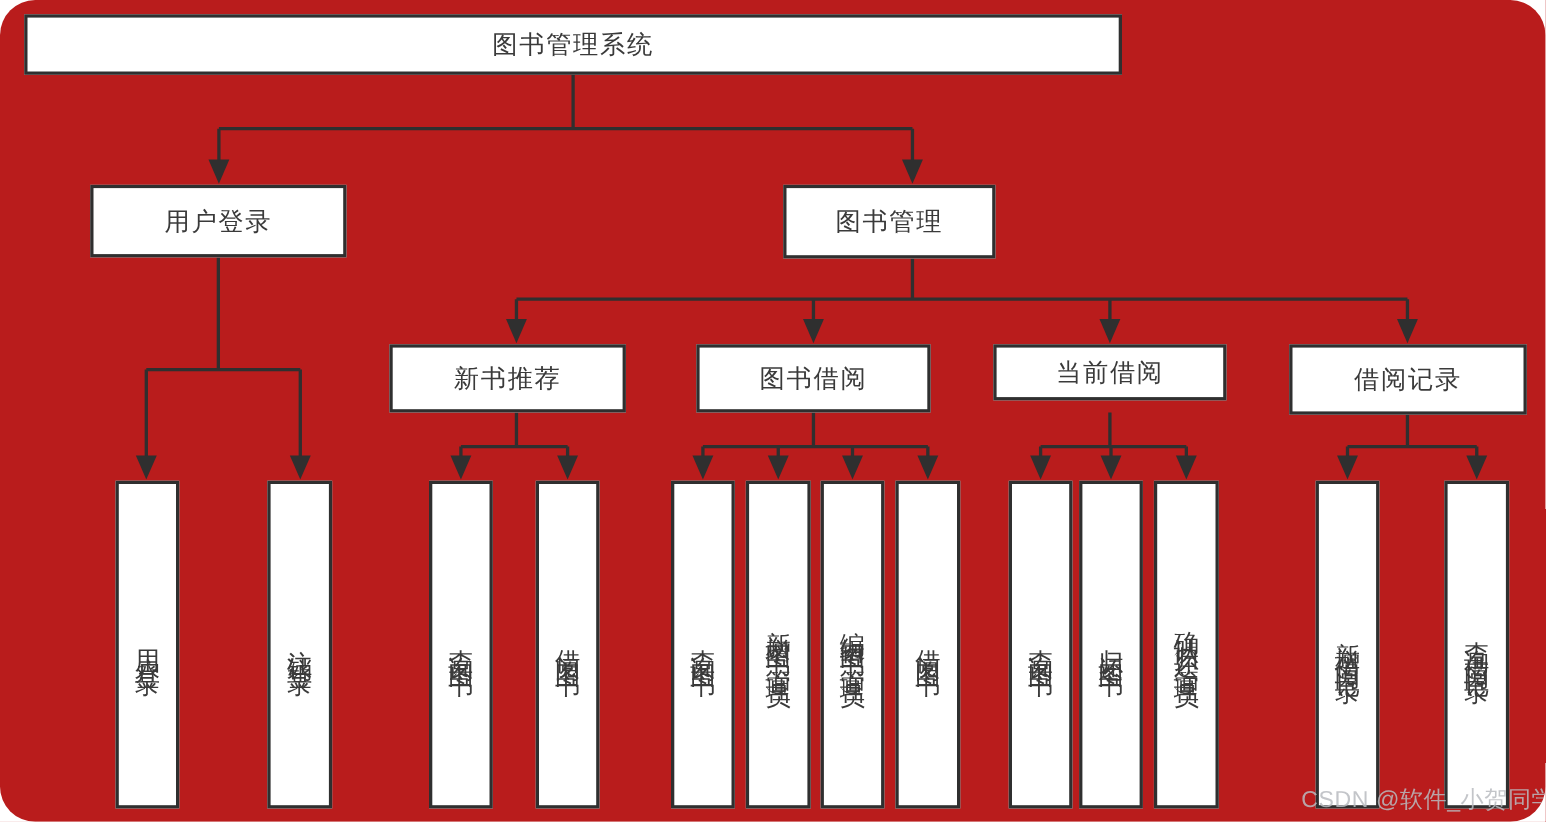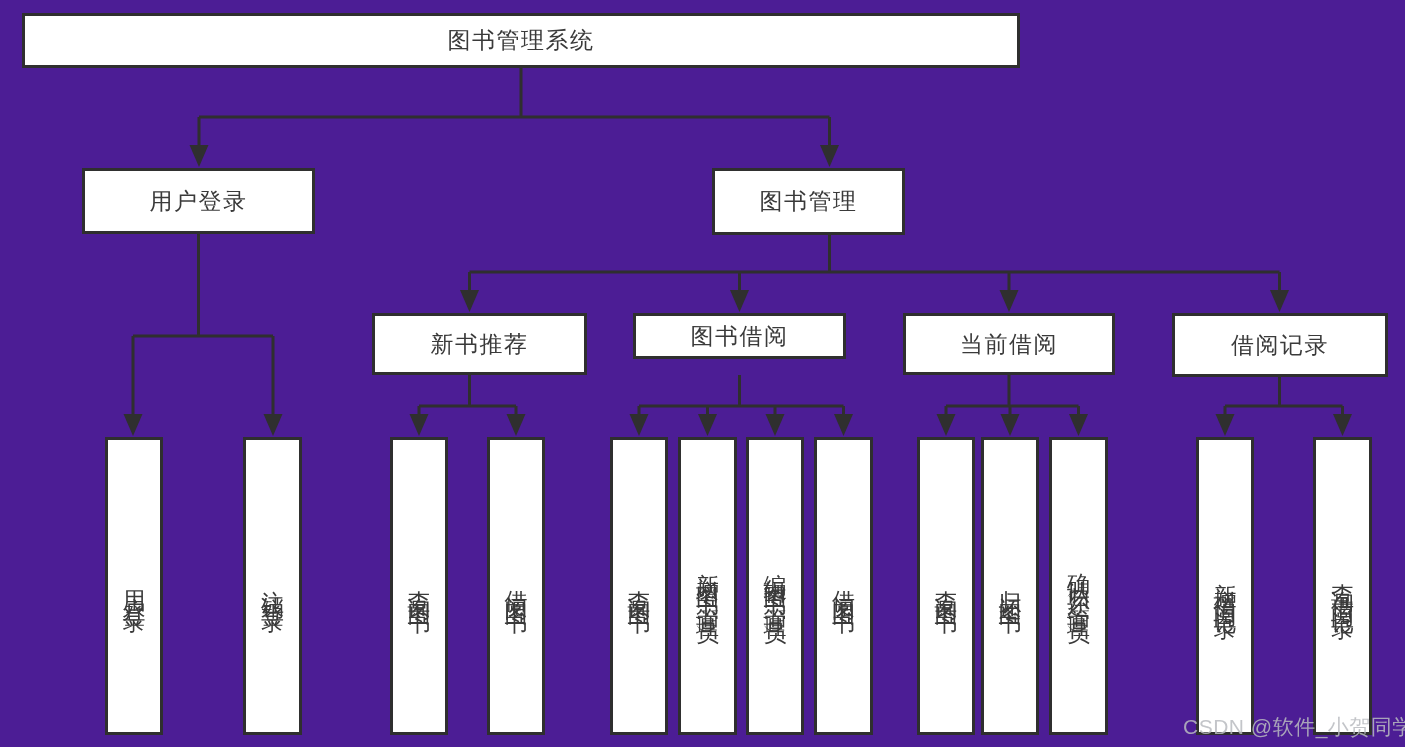--- a/index.html
+++ b/index.html
@@ -1,22 +1,23 @@
 <!DOCTYPE html>
 <html><head>
 <meta charset="utf-8">
 <style>
   html, body { margin: 0; padding: 0; background: #ffffff; }
   .canvas {
     position: relative;
     width: 1405px;
     height: 747px;
-    background: #4c1d95;
+    background: #b91c1c;
     font-family: "Liberation Sans", "DejaVu Sans", sans-serif;
     overflow: hidden;
+    border-radius: 32px;
   }
   .connectors {
     position: absolute;
     left: 0; top: 0;
     width: 1405px; height: 747px;
   }
   .node {
     position: absolute;
     box-sizing: border-box;
     border: 3px solid #2f2f2f;
@@ -90,27 +91,27 @@
     <span class="h-label">图书管理系统</span>
   </div>
 
   <div class="node" style="left:82px; top:168px; width:233px; height:66px;">
     <span class="h-label">用户登录</span>
   </div>
   <div class="node" style="left:712px; top:168px; width:193px; height:67px;">
     <span class="h-label">图书管理</span>
   </div>
 
-  <div class="node" style="left:372px; top:313px; width:215px; height:62px;">
+  <div class="node" style="left:354px; top:313px; width:215px; height:62px;">
     <span class="h-label">新书推荐</span>
   </div>
-  <div class="node" style="left:633px; top:313px; width:213px; height:46px;">
+  <div class="node" style="left:633px; top:313px; width:213px; height:62px;">
     <span class="h-label">图书借阅</span>
   </div>
-  <div class="node" style="left:903px; top:313px; width:212px; height:62px;">
+  <div class="node" style="left:903px; top:313px; width:212px; height:51px;">
     <span class="h-label">当前借阅</span>
   </div>
   <div class="node" style="left:1172px; top:313px; width:216px; height:64px;">
     <span class="h-label">借阅记录</span>
   </div>
 
   <div class="node leaf" style="left:105px;">
     <span class="v-label">用户登录</span>
   </div>
   <div class="node leaf" style="left:243px; width:59px;">

